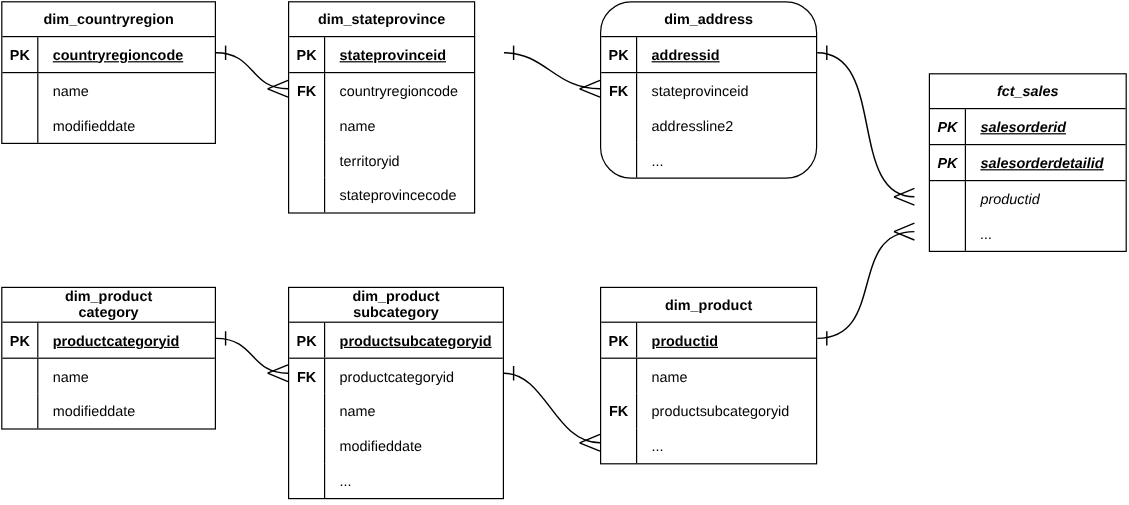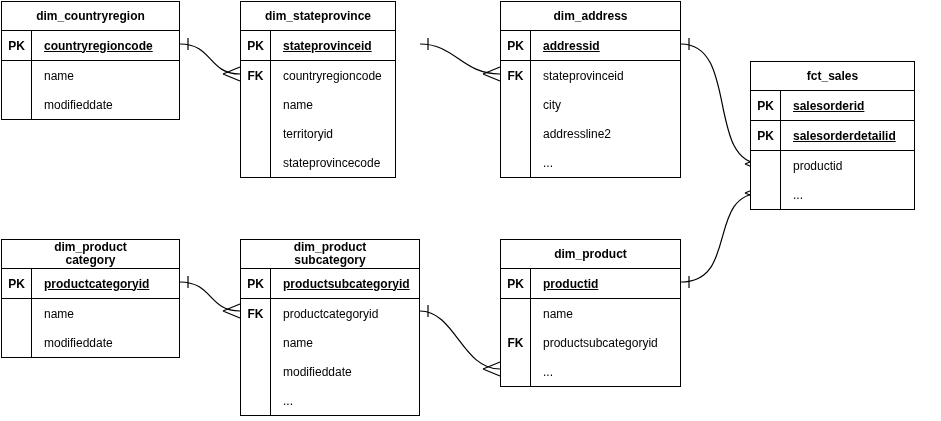--- a/index.html
+++ b/index.html
@@ -119,47 +119,43 @@
     <div class="row">
       <span class="key"></span>
       <span class="fname">territoryid</span>
     </div>
     <div class="row">
       <span class="key"></span>
       <span class="fname">stateprovincecode</span>
     </div>
   </div>
 
-  <div class="tbl" style="left:500px;top:1px;width:181px;">
+  <div class="tbl" style="left:500px;top:1px;width:181px;border-radius:26px;">
     <div class="hdr">
       <span>dim_address</span>
     </div>
     <div class="row pkrow">
       <span class="key">PK</span>
       <span class="fname pkname">addressid</span>
     </div>
     <div class="row">
       <span class="key">FK</span>
       <span class="fname">stateprovinceid</span>
     </div>
     <div class="row">
       <span class="key"></span>
-      <span class="fname">city</span>
-    </div>
-    <div class="row">
-      <span class="key"></span>
       <span class="fname">addressline2</span>
     </div>
     <div class="row">
       <span class="key"></span>
       <span class="fname">...</span>
     </div>
   </div>
 
-  <div class="tbl" style="left:750px;top:61px;width:165px;">
+  <div class="tbl" style="left:774px;top:61px;width:165px;font-style:italic;">
     <div class="hdr">
       <span>fct_sales</span>
     </div>
     <div class="row pkrow">
       <span class="key">PK</span>
       <span class="fname pkname">salesorderid</span>
     </div>
     <div class="row pkrow">
       <span class="key">PK</span>
       <span class="fname pkname">salesorderdetailid</span>

